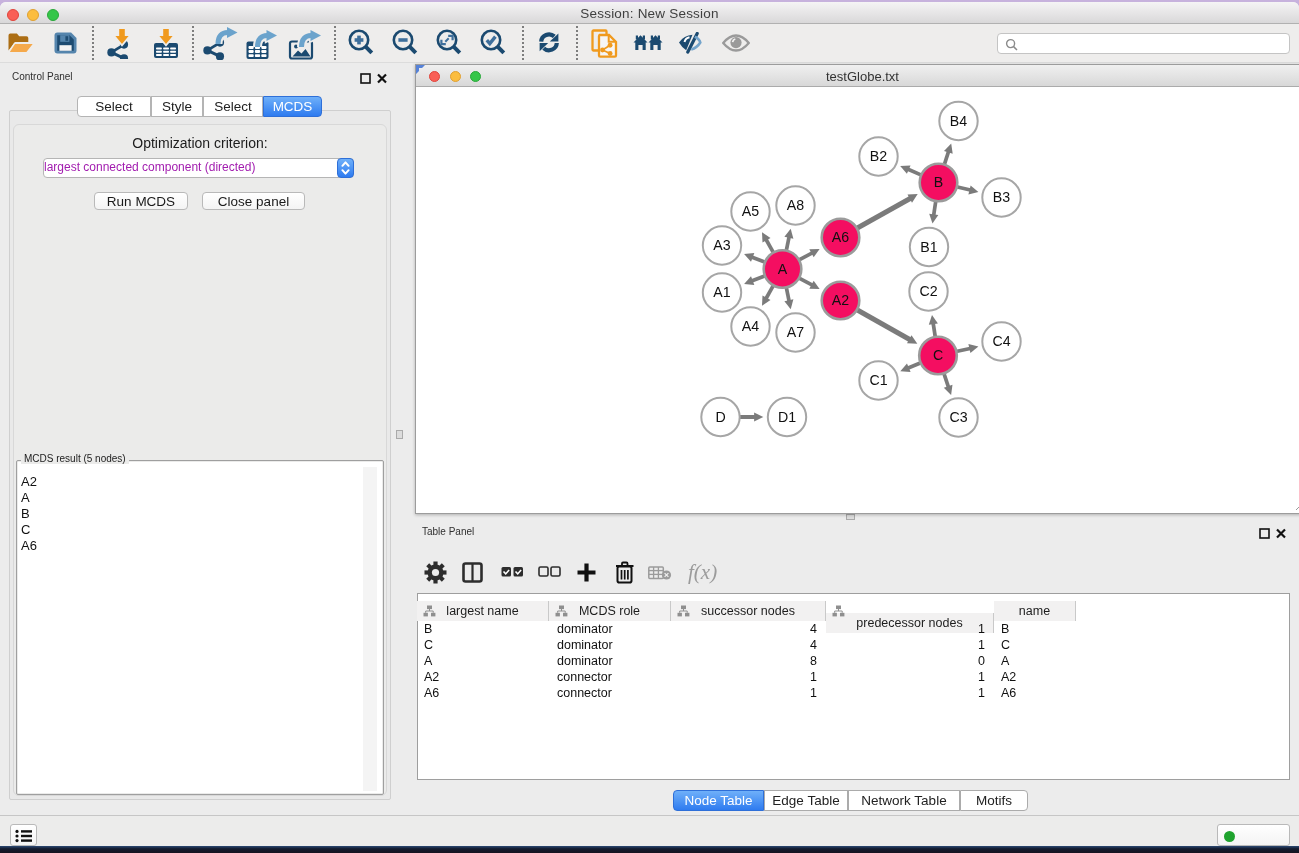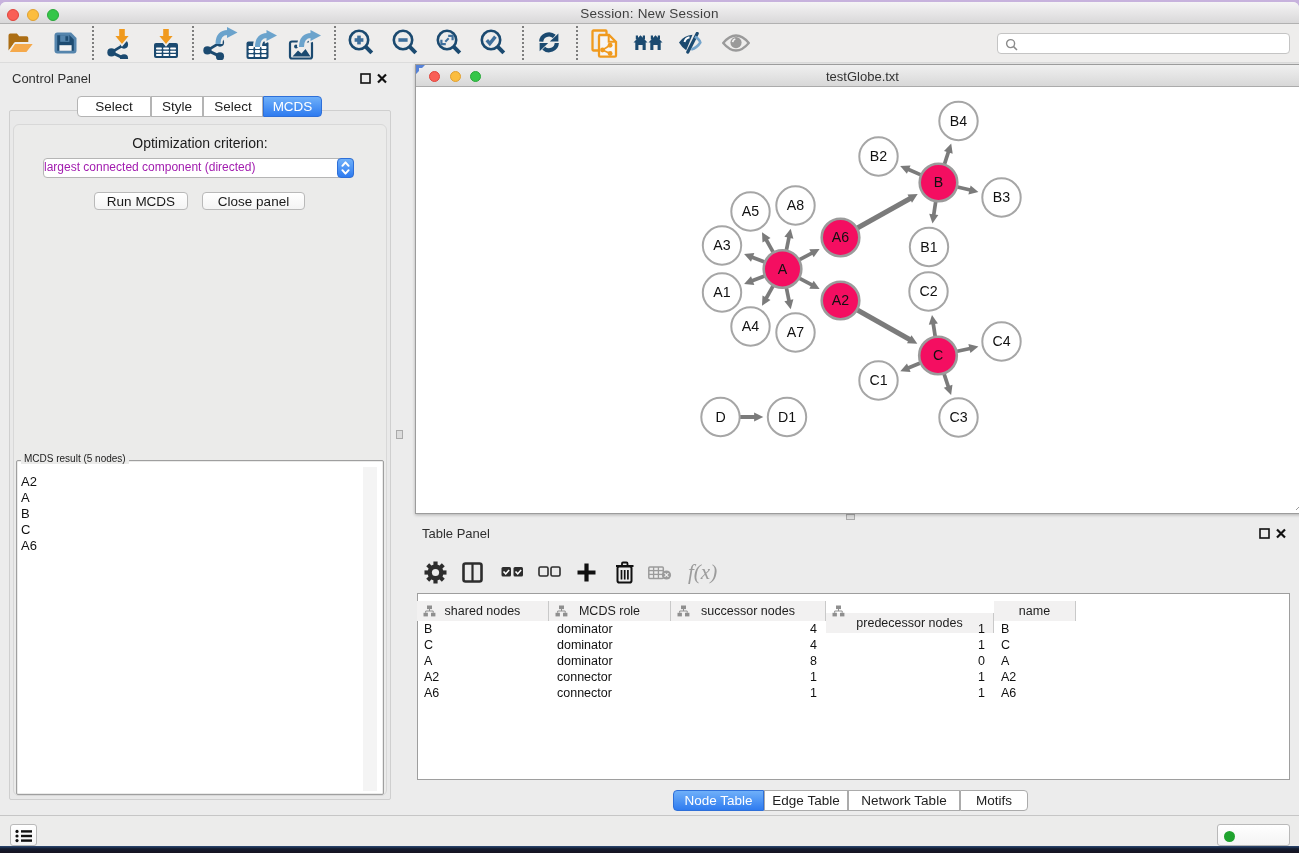--- a/index.html
+++ b/index.html
@@ -10,21 +10,21 @@
   background:linear-gradient(180deg,#2c4a75 0%,#131b2e 40%,#161320 100%); }
 #appbg { position:absolute; left:0; top:2px; width:100%; height:844px; background:#ececec; border-radius:6px 6px 0 0; }
 #titlebar { position:absolute; left:0; top:2px; width:100%; height:22px;
   background:linear-gradient(180deg,#f5f4f5 0%,#d9d8d9 100%); border-bottom:1px solid #b1b1b1;
   border-radius:6px 6px 0 0; }
 #titlebar .t { position:absolute; width:100%; text-align:center; top:4px; font-size:13.5px; color:#404040; letter-spacing:0.2px; }
 .tl { position:absolute; top:7px; width:12px; height:12px; border-radius:50%; }
 #toolbar { position:absolute; left:0; top:24px; width:100%; height:39px; background:#eeedec; border-bottom:1px solid #dcdcdc; }
 #searchbox { position:absolute; left:997px; top:33px; width:293px; height:21px; background:#fff;
   border:1px solid #c4c4c4; border-radius:4px; }
-.paneltitle { position:absolute; font-size:13px; color:#2f2f2f; }
+.paneltitle { position:absolute; font-size:10px; color:#2f2f2f; }
 .tab { position:absolute; top:96px; height:21px; background:#fff; border:1px solid #b4b4b4;
   font-size:13.5px; color:#222; text-align:center; line-height:19px; }
 .btab { position:absolute; top:790px; height:21px; background:#fff; border:1px solid #ababab;
   font-size:13.5px; color:#222; text-align:center; line-height:19px; }
 .tabsel { background:linear-gradient(180deg,#6fb0f9 0%,#2e7bf0 100%); color:#fff; border-color:#2e6fd8; }
 .btn { position:absolute; background:linear-gradient(180deg,#ffffff,#f4f4f4); border:1px solid #b9b9b9; border-radius:4px;
   font-size:13.5px; color:#1a1a1a; text-align:center; }
 #cpanel { position:absolute; left:9px; top:110px; width:382px; height:690px;
   background:#e9e9e9; border:1px solid #cfcfcf; border-radius:2px; }
 #cpanel-inner { position:absolute; left:3px; top:13px; width:374px; height:672px;
@@ -376,21 +376,21 @@
     <line x1="0.8" y1="4.6" x2="15.3" y2="4.6" stroke="#9b9b9b" stroke-width="1.3"></line>
     <line x1="0.8" y1="8.4" x2="15.3" y2="8.4" stroke="#9b9b9b" stroke-width="1.3"></line>
     <line x1="5.6" y1="1" x2="5.6" y2="12.5" stroke="#9b9b9b" stroke-width="1.3"></line>
     <line x1="10.4" y1="1" x2="10.4" y2="12.5" stroke="#9b9b9b" stroke-width="1.3"></line>
     <circle cx="18.5" cy="9" r="4.6" fill="#9b9b9b"></circle>
     <path d="M16.6 7.1 l3.8 3.8 M20.4 7.1 l-3.8 3.8" stroke="#eee" stroke-width="1.3"></path>
   </svg>
 <div class="abs" style="left:688px;top:560px;font-family:'Liberation Serif',serif;font-style:italic;font-size:21px;color:#9b9b9b;">f(x)</div>
 
 <div id="tablewrap"></div>
-<div class="hcell" style="left:417px;width:132px;">shared nodes</div>
+<div class="hcell" style="left:417px;width:132px;">largest name</div>
 <div class="hcell" style="left:549px;width:122px;">MCDS role</div>
 <div class="hcell" style="left:671px;width:155px;">successor nodes</div>
 <div class="hcell" style="left:826px;width:168px;margin-top:12px;">predecessor nodes</div>
 <div class="hcell" style="left:994px;width:82px;">name</div>
 <svg style="position:absolute;left:423px;top:605px" width="13" height="12" viewBox="0 0 13 12">
     <rect x="4" y="0.5" width="5" height="3.6" fill="#8f8f8f"></rect>
     <rect x="0.5" y="7.8" width="4.4" height="3.6" fill="#8f8f8f"></rect>
     <rect x="8" y="7.8" width="4.4" height="3.6" fill="#8f8f8f"></rect>
     <path d="M6.5 4 v2 M2.7 7.8 v-1.8 h7.5 v1.8" stroke="#8f8f8f" stroke-width="1" fill="none"></path>
   </svg>

